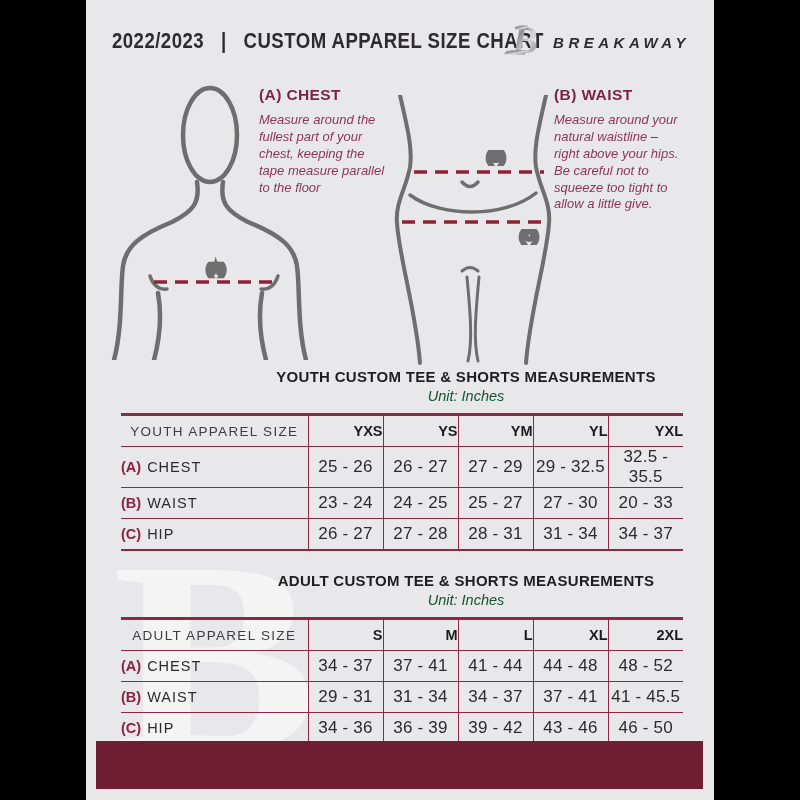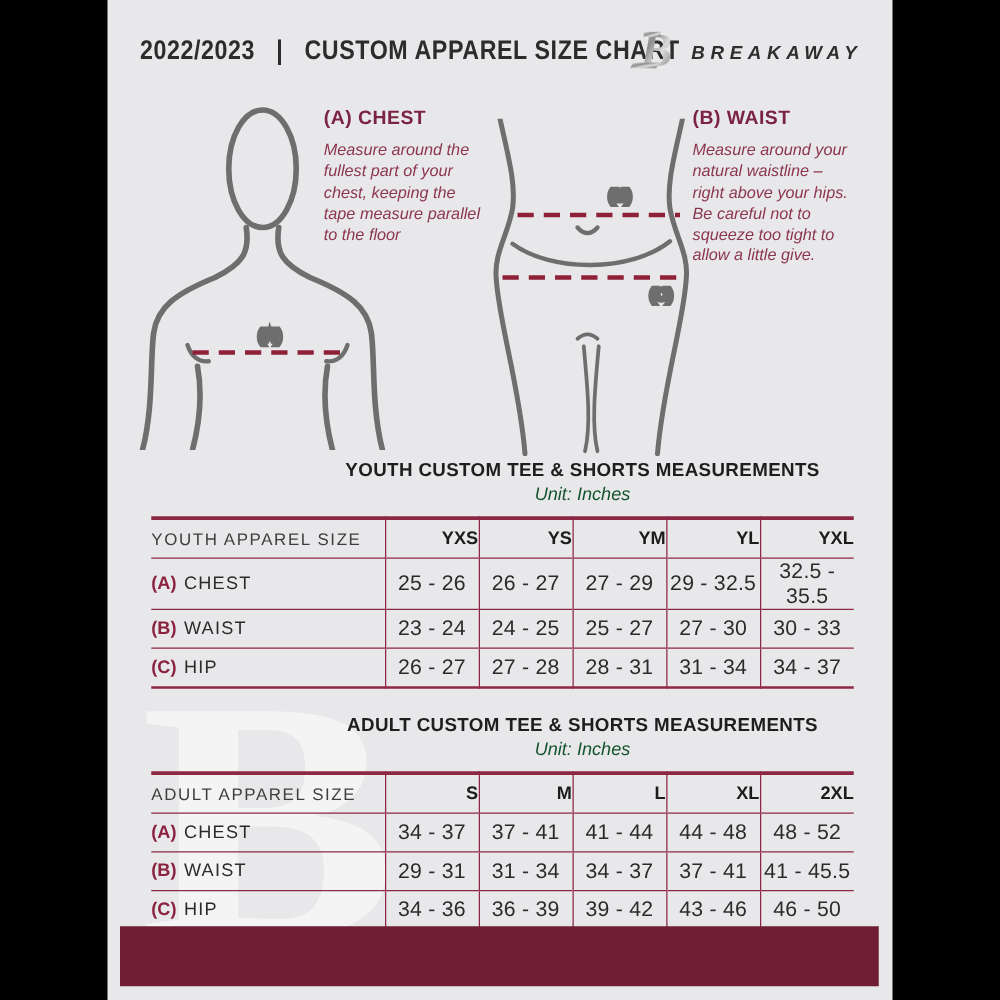--- a/index.html
+++ b/index.html
@@ -41,21 +41,21 @@
   table.sizes{border-collapse:collapse; margin:9px 0 0 35px; width:562px;
     border-top:3px solid var(--maroon-line); border-bottom:2px solid var(--maroon-line);
     background:transparent; table-layout:fixed;}
   table.sizes tr{border-bottom:1.5px solid var(--maroon-line); height:31px;}
   table.sizes tr.hrow{height:32px;}
   table.sizes th, table.sizes td{border-right:1.5px solid var(--maroon-line); padding:0;}
   table.sizes th:last-child, table.sizes td:last-child{border-right:none;}
   td.lblcell{text-align:left; padding-left:17px; font-size:14.5px; color:var(--ink); letter-spacing:1px;}
   td.lblcell .pfx{color:#8a2240; font-weight:bold; margin-right:6px; letter-spacing:0;}
   th.sizehead{font-size:14.5px; font-weight:bold; color:#1c1c1c; text-align:right;}
-  th.firsthead{font-weight:normal; font-size:13.5px; color:#3d3d3d; letter-spacing:1.3px; text-align:left; padding-left:17px;}
+  th.firsthead{font-weight:normal; font-size:13.5px; color:#3d3d3d; letter-spacing:1.3px; text-align:center; padding-left:17px;}
   td.val{font-size:17px; font-weight:500; color:var(--ink); letter-spacing:.2px;}
 
   
   .watermark{position:absolute; left:26px; top:520px; font-family:"Liberation Serif",serif;
     font-weight:bold; font-size:275px; line-height:1; color:rgba(255,255,255,.5);
     transform:scaleX(1.12); transform-origin:left top; z-index:1;}
   .footer-bar{position:absolute; left:10px; top:741px; width:607px; height:48px; background:var(--footer); z-index:2;}
 </style>
 </head>
 <body>
@@ -160,21 +160,21 @@
         <td class="val">27 - 29</td>
         <td class="val">29 - 32.5</td>
         <td class="val">32.5 - 35.5</td>
       </tr>
       <tr>
         <td class="lblcell"><span class="pfx">(B)</span><span>WAIST</span></td>
         <td class="val">23 - 24</td>
         <td class="val">24 - 25</td>
         <td class="val">25 - 27</td>
         <td class="val">27 - 30</td>
-        <td class="val">30 - 33</td>
+        <td class="val">20 - 33</td>
       </tr>
       <tr>
         <td class="lblcell"><span class="pfx">(C)</span><span>HIP</span></td>
         <td class="val">26 - 27</td>
         <td class="val">27 - 28</td>
         <td class="val">28 - 31</td>
         <td class="val">31 - 34</td>
         <td class="val">34 - 37</td>
       </tr>
     </tbody>

